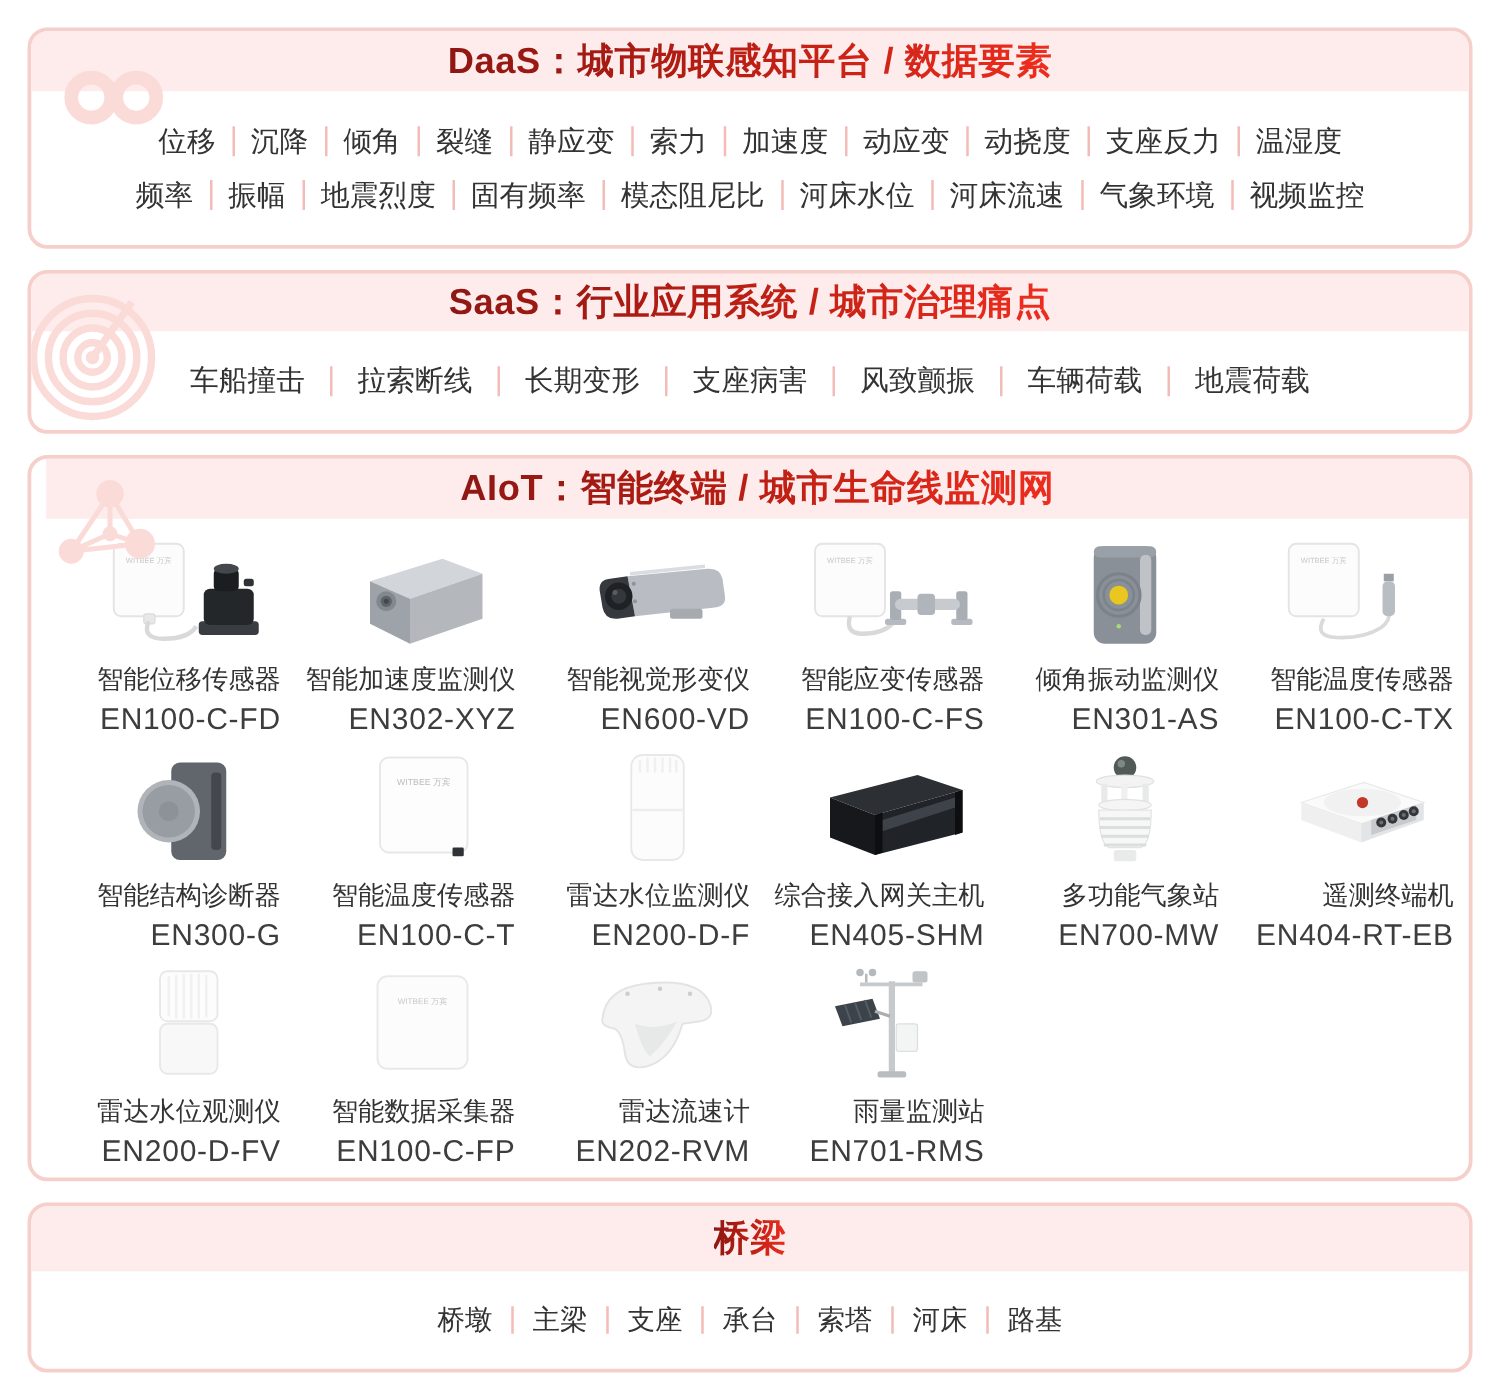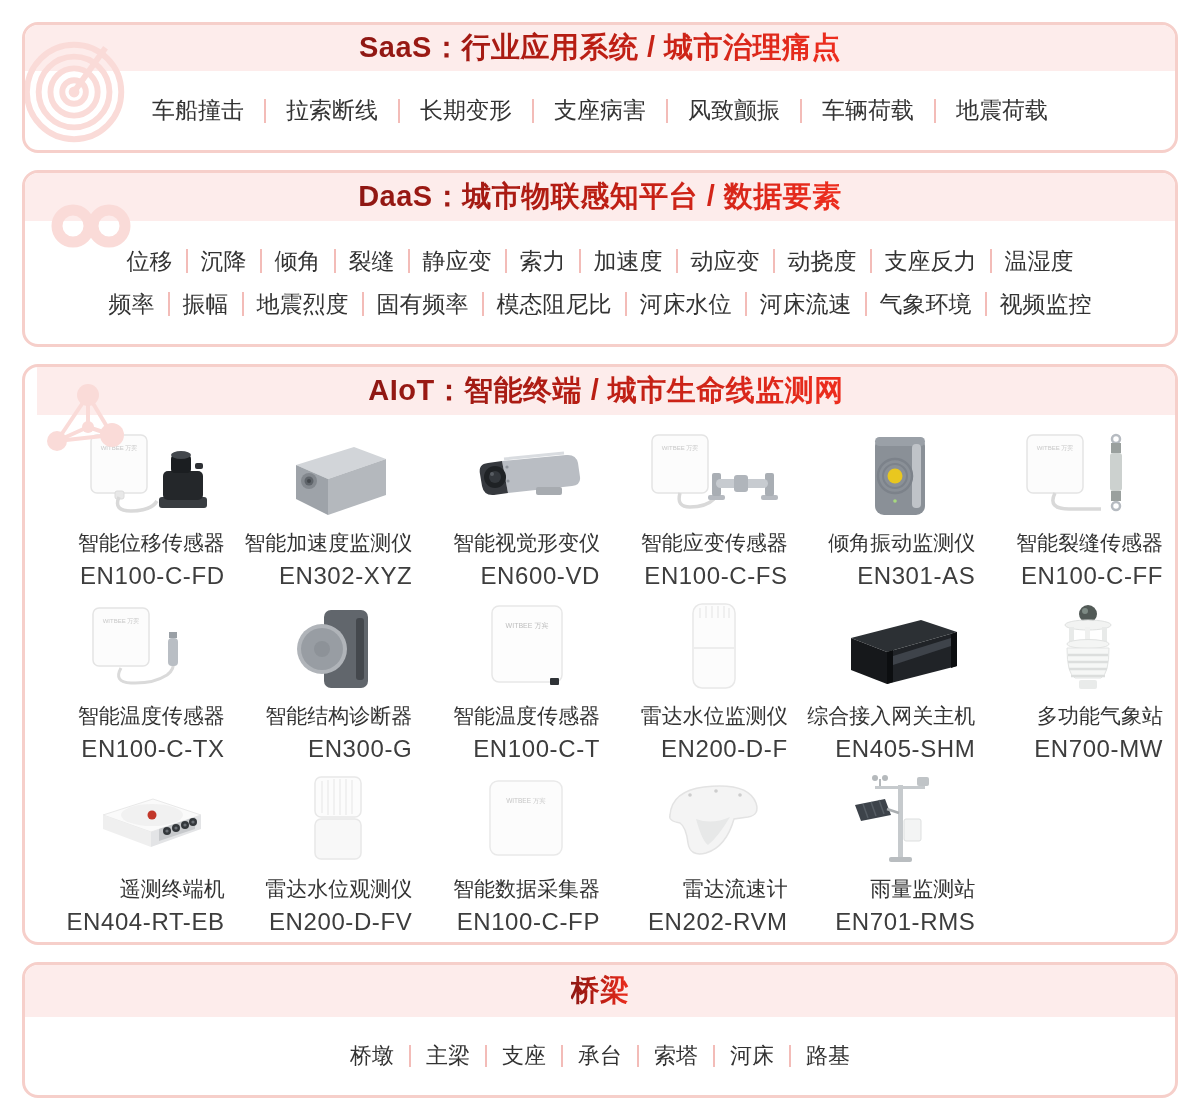--- a/index.html
+++ b/index.html
@@ -73,20 +73,74 @@
   .deco { position: absolute; z-index: 2; pointer-events: none; }
   .deco-saas { left: -6px; top: 8px; }
   .deco-daas { left: 16px; top: 22px; }
   .deco-aiot { left: 12px; top: 8px; }
   .card-header, .card-body { z-index: 1; }
 </style>
 </head>
 <body>
 
 <div class="page">
+
+  <section class="card card-daas">
+    <div class="card-header">
+      <h2 class="title">DaaS：城市物联感知平台 / 数据要素</h2>
+    </div>
+    <div class="card-body daas-body">
+      <div class="tags daas-row">
+          <span class="tag">位移</span>
+          <span class="sep"></span>
+          <span class="tag">沉降</span>
+          <span class="sep"></span>
+          <span class="tag">倾角</span>
+          <span class="sep"></span>
+          <span class="tag">裂缝</span>
+          <span class="sep"></span>
+          <span class="tag">静应变</span>
+          <span class="sep"></span>
+          <span class="tag">索力</span>
+          <span class="sep"></span>
+          <span class="tag">加速度</span>
+          <span class="sep"></span>
+          <span class="tag">动应变</span>
+          <span class="sep"></span>
+          <span class="tag">动挠度</span>
+          <span class="sep"></span>
+          <span class="tag">支座反力</span>
+          <span class="sep"></span>
+          <span class="tag">温湿度</span>
+        </div>
+      <div class="tags daas-row">
+          <span class="tag">频率</span>
+          <span class="sep"></span>
+          <span class="tag">振幅</span>
+          <span class="sep"></span>
+          <span class="tag">地震烈度</span>
+          <span class="sep"></span>
+          <span class="tag">固有频率</span>
+          <span class="sep"></span>
+          <span class="tag">模态阻尼比</span>
+          <span class="sep"></span>
+          <span class="tag">河床水位</span>
+          <span class="sep"></span>
+          <span class="tag">河床流速</span>
+          <span class="sep"></span>
+          <span class="tag">气象环境</span>
+          <span class="sep"></span>
+          <span class="tag">视频监控</span>
+        </div>
+    </div>
+    <svg class="deco deco-daas" width="104" height="62" viewBox="0 0 104 62">
+      <circle cx="32" cy="31" r="16" fill="none" stroke="#fadbd8" stroke-width="11"></circle>
+      <circle cx="68" cy="31" r="16" fill="none" stroke="#fadbd8" stroke-width="11"></circle>
+    </svg>
+  </section>
 
   <section class="card card-saas">
     <div class="card-header">
       <h2 class="title">SaaS：行业应用系统 / 城市治理痛点</h2>
     </div>
     <div class="card-body saas-body tags">
         <span class="tag">车船撞击</span>
         <span class="sep"></span>
         <span class="tag">拉索断线</span>
         <span class="sep"></span>
@@ -105,74 +159,20 @@
         <circle cx="56" cy="60" r="12"></circle>
           <circle cx="56" cy="60" r="24"></circle>
         <circle cx="56" cy="60" r="36"></circle>
           <circle cx="56" cy="60" r="48"></circle>
       </g>
       <circle cx="56" cy="60" r="5.5" fill="#fadbd8"></circle>
       <path d="M58 57 L88 15" stroke="#fadbd8" stroke-width="6" fill="none"></path>
     </svg>
   </section>
 
-  <section class="card card-daas">
-    <div class="card-header">
-      <h2 class="title">DaaS：城市物联感知平台 / 数据要素</h2>
-    </div>
-    <div class="card-body daas-body">
-      <div class="tags daas-row">
-          <span class="tag">位移</span>
-          <span class="sep"></span>
-          <span class="tag">沉降</span>
-          <span class="sep"></span>
-          <span class="tag">倾角</span>
-          <span class="sep"></span>
-          <span class="tag">裂缝</span>
-          <span class="sep"></span>
-          <span class="tag">静应变</span>
-          <span class="sep"></span>
-          <span class="tag">索力</span>
-          <span class="sep"></span>
-          <span class="tag">加速度</span>
-          <span class="sep"></span>
-          <span class="tag">动应变</span>
-          <span class="sep"></span>
-          <span class="tag">动挠度</span>
-          <span class="sep"></span>
-          <span class="tag">支座反力</span>
-          <span class="sep"></span>
-          <span class="tag">温湿度</span>
-        </div>
-      <div class="tags daas-row">
-          <span class="tag">频率</span>
-          <span class="sep"></span>
-          <span class="tag">振幅</span>
-          <span class="sep"></span>
-          <span class="tag">地震烈度</span>
-          <span class="sep"></span>
-          <span class="tag">固有频率</span>
-          <span class="sep"></span>
-          <span class="tag">模态阻尼比</span>
-          <span class="sep"></span>
-          <span class="tag">河床水位</span>
-          <span class="sep"></span>
-          <span class="tag">河床流速</span>
-          <span class="sep"></span>
-          <span class="tag">气象环境</span>
-          <span class="sep"></span>
-          <span class="tag">视频监控</span>
-        </div>
-    </div>
-    <svg class="deco deco-daas" width="104" height="62" viewBox="0 0 104 62">
-      <circle cx="32" cy="31" r="16" fill="none" stroke="#fadbd8" stroke-width="11"></circle>
-      <circle cx="68" cy="31" r="16" fill="none" stroke="#fadbd8" stroke-width="11"></circle>
-    </svg>
-  </section>
-
   <section class="card card-aiot">
     <div class="card-header">
       <h2 class="title">AIoT：智能终端 / 城市生命线监测网</h2>
     </div>
     <div class="card-body aiot-body">
       <div class="grid">
           <div class="product">
             <div class="p-img">
               <svg width="150" height="104" viewBox="0 0 150 104">
                 <rect x="16" y="12" width="56" height="58" rx="6" fill="#fcfcfc" stroke="#e4e4e4" stroke-width="1.5"></rect>
@@ -244,36 +244,20 @@
                 <rect x="50" y="14" width="50" height="9" rx="4.5" fill="#9aa0a7"></rect>
                 <rect x="87" y="21" width="9" height="64" rx="4" fill="#bfc3c8"></rect>
                 <circle cx="70" cy="53" r="17" fill="none" stroke="#7c828a" stroke-width="2.5"></circle>
                 <circle cx="70" cy="53" r="12" fill="none" stroke="#7c828a" stroke-width="2"></circle>
                 <circle cx="70" cy="53" r="7.5" fill="#e9c71f"></circle>
                 <circle cx="70" cy="78" r="1.8" fill="#a7d97e"></circle>
               </svg>
             </div>
             <div class="p-name">倾角振动监测仪</div>
             <div class="p-model">EN301-AS</div>
-          </div>
-          <div class="product">
-            <div class="p-img">
-              <svg width="150" height="104" viewBox="0 0 150 104">
-                <rect x="14" y="12" width="56" height="58" rx="6" fill="#fcfcfc" stroke="#e4e4e4" stroke-width="1.5"></rect>
-                <text x="42" y="27" font-size="6" fill="#c8c8c8" text-anchor="middle">WITBEE 万宾</text>
-                <path d="M42 70 q-8 16 14 16 l32 0" stroke="#d9d9d9" stroke-width="3.5" fill="none"></path>
-                <circle cx="103" cy="16" r="4" fill="none" stroke="#b6bbc1" stroke-width="2.5"></circle>
-                <rect x="98" y="20" width="10" height="10" fill="#9aa09e"></rect>
-                <rect x="97" y="30" width="12" height="38" rx="3" fill="#ccd1cf"></rect>
-                <rect x="98" y="68" width="10" height="10" fill="#9aa09e"></rect>
-                <circle cx="103" cy="83" r="4" fill="none" stroke="#b6bbc1" stroke-width="2.5"></circle>
-              </svg>
-            </div>
-            <div class="p-name">智能裂缝传感器</div>
-            <div class="p-model">EN100-C-FF</div>
           </div>
           <div class="product">
             <div class="p-img">
               <svg width="150" height="104" viewBox="0 0 150 104">
                 <rect x="18" y="12" width="56" height="58" rx="6" fill="#fcfcfc" stroke="#e4e4e4" stroke-width="1.5"></rect>
                 <text x="46" y="27" font-size="6" fill="#c8c8c8" text-anchor="middle">WITBEE 万宾</text>
                 <path d="M46 72 q-8 14 10 15 q22 1 36 -8 q8 -6 6 -14" fill="none" stroke="#dadada" stroke-width="3"></path>
                 <rect x="94" y="36" width="8" height="6" fill="#9aa0a6"></rect>
                 <rect x="93" y="42" width="10" height="28" rx="4" fill="#b9bec4"></rect>
               </svg>

